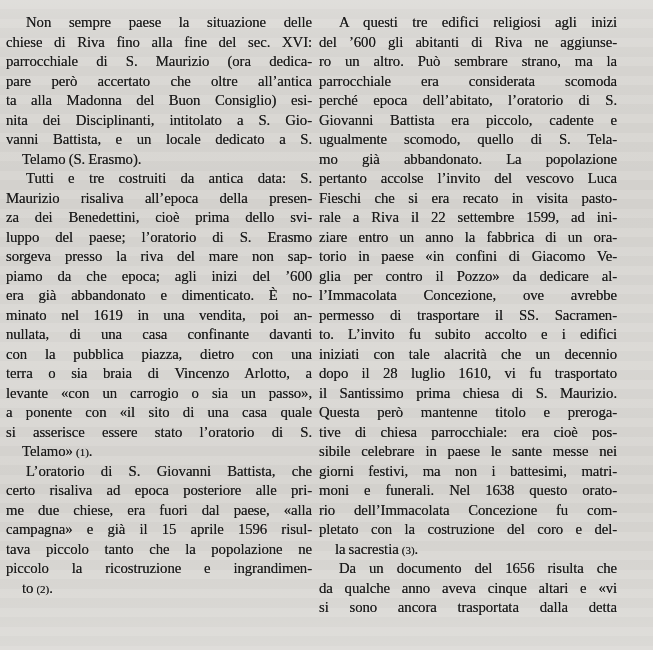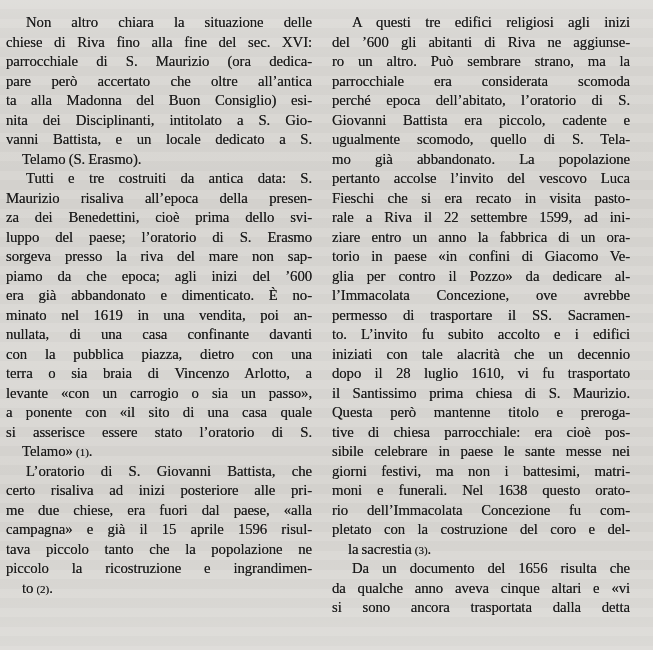--- a/index.html
+++ b/index.html
@@ -25,21 +25,21 @@
         rgba(255,255,255,0.05) 0px, rgba(255,255,255,0.05) 9px,
         rgba(0,0,0,0.015) 9px, rgba(0,0,0,0.015) 19px);
     font-family: "Liberation Serif", "DejaVu Serif", serif;
     color: #1a1a1a;
   }
   .column {
     position: absolute;
     top: 13px;
   }
   .col-0 { left: 6px;   width: 306px; }
-  .col-1 { left: 332px; width: 298px; }
+  .col-1 { left: 319px; width: 298px; }
   .paragraph { margin: 0; padding: 0; }
   .line {
     font-size: 14.8px;
     line-height: 19.5px;
     height: 19.5px;
     overflow: hidden;
     letter-spacing: -0.1px;
     word-spacing: -0.5px;
     text-align: justify;
     text-align-last: justify;
@@ -48,21 +48,21 @@
   .line.indent { padding-left: 20px; }
   .line.end    { text-align-last: left; margin-left: 16px; }
   .fn { font-size: 11px; letter-spacing: 0; }
 </style>
 </head>
 <body>
 
 <div class="page">
   <div class="column col-0">
       <div class="paragraph">
-        <div class="line indent">Non altro chiara la situazione delle</div>
+        <div class="line indent">Non sempre paese la situazione delle</div>
         <div class="line">chiese di Riva fino alla fine del sec. XVI:</div>
         <div class="line">parrocchiale di S. Maurizio (ora dedica-</div>
         <div class="line">pare però accertato che oltre all’antica</div>
         <div class="line">ta alla Madonna del Buon Consiglio) esi-</div>
         <div class="line">nita dei Disciplinanti, intitolato a S. Gio-</div>
         <div class="line">vanni Battista, e un locale dedicato a S.</div>
         <div class="line end">Telamo (S. Erasmo).</div>
       </div>
       <div class="paragraph">
         <div class="line indent">Tutti e tre costruiti da antica data: S.</div>
@@ -76,21 +76,21 @@
         <div class="line">nullata, di una casa confinante davanti</div>
         <div class="line">con la pubblica piazza, dietro con una</div>
         <div class="line">terra o sia braia di Vincenzo Arlotto, a</div>
         <div class="line">levante «con un carrogio o sia un passo»,</div>
         <div class="line">a ponente con «il sito di una casa quale</div>
         <div class="line">si asserisce essere stato l’oratorio di S.</div>
         <div class="line end">Telamo» <span class="fn">(1)</span>.</div>
       </div>
       <div class="paragraph">
         <div class="line indent">L’oratorio di S. Giovanni Battista, che</div>
-        <div class="line">certo risaliva ad inizi posteriore alle pri-</div>
+        <div class="line">certo risaliva ad epoca posteriore alle pri-</div>
         <div class="line">me due chiese, era fuori dal paese, «alla</div>
         <div class="line">campagna» e già il 15 aprile 1596 risul-</div>
         <div class="line">tava piccolo tanto che la popolazione ne</div>
         <div class="line">piccolo la ricostruzione e ingrandimen-</div>
         <div class="line end">to <span class="fn">(2)</span>.</div>
       </div>
     </div>
   <div class="column col-1">
       <div class="paragraph">
         <div class="line indent">A questi tre edifici religiosi agli inizi</div>

